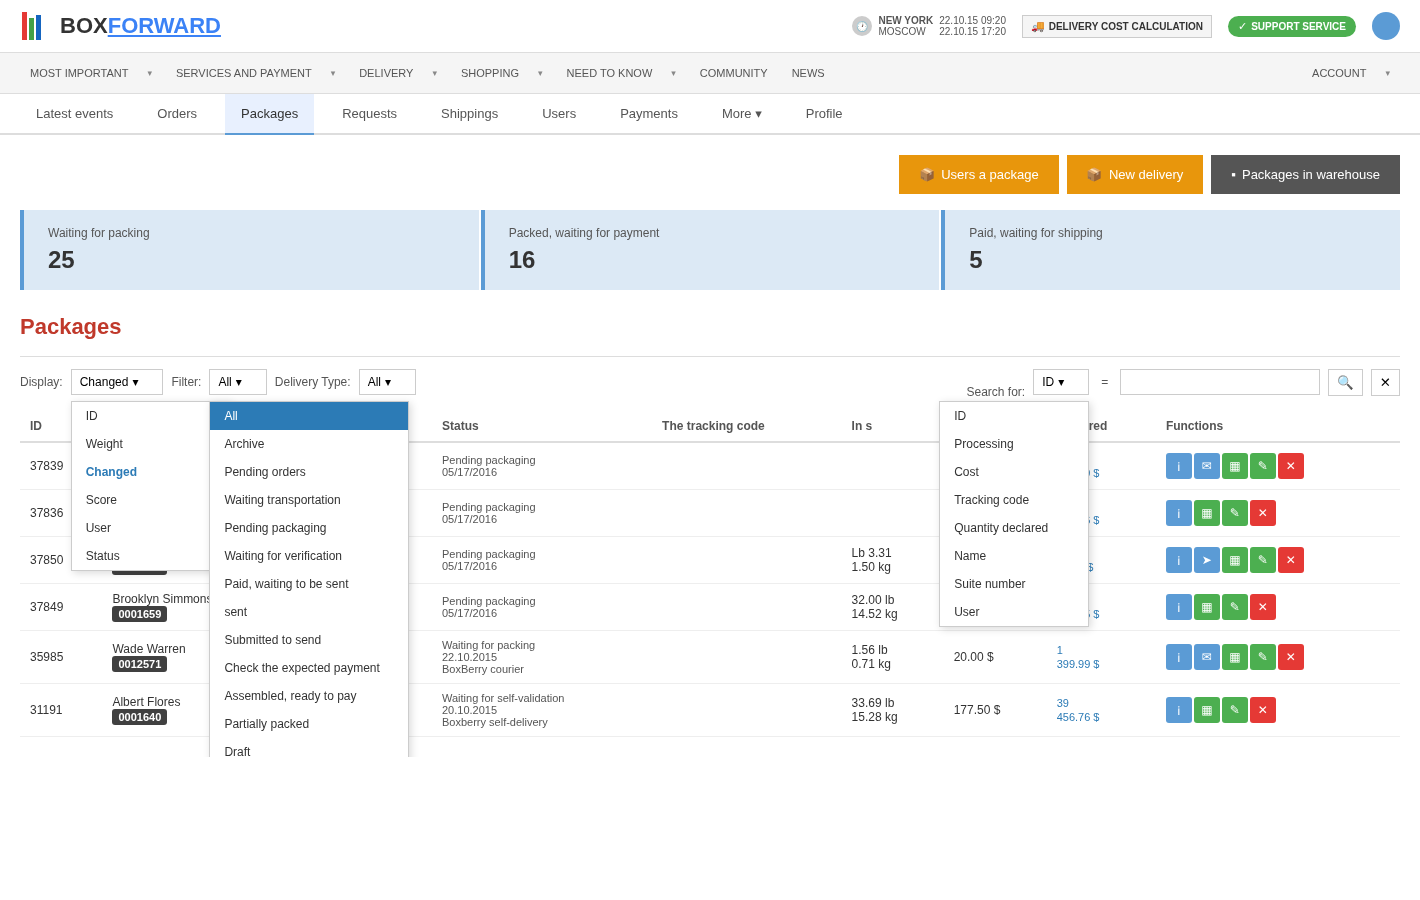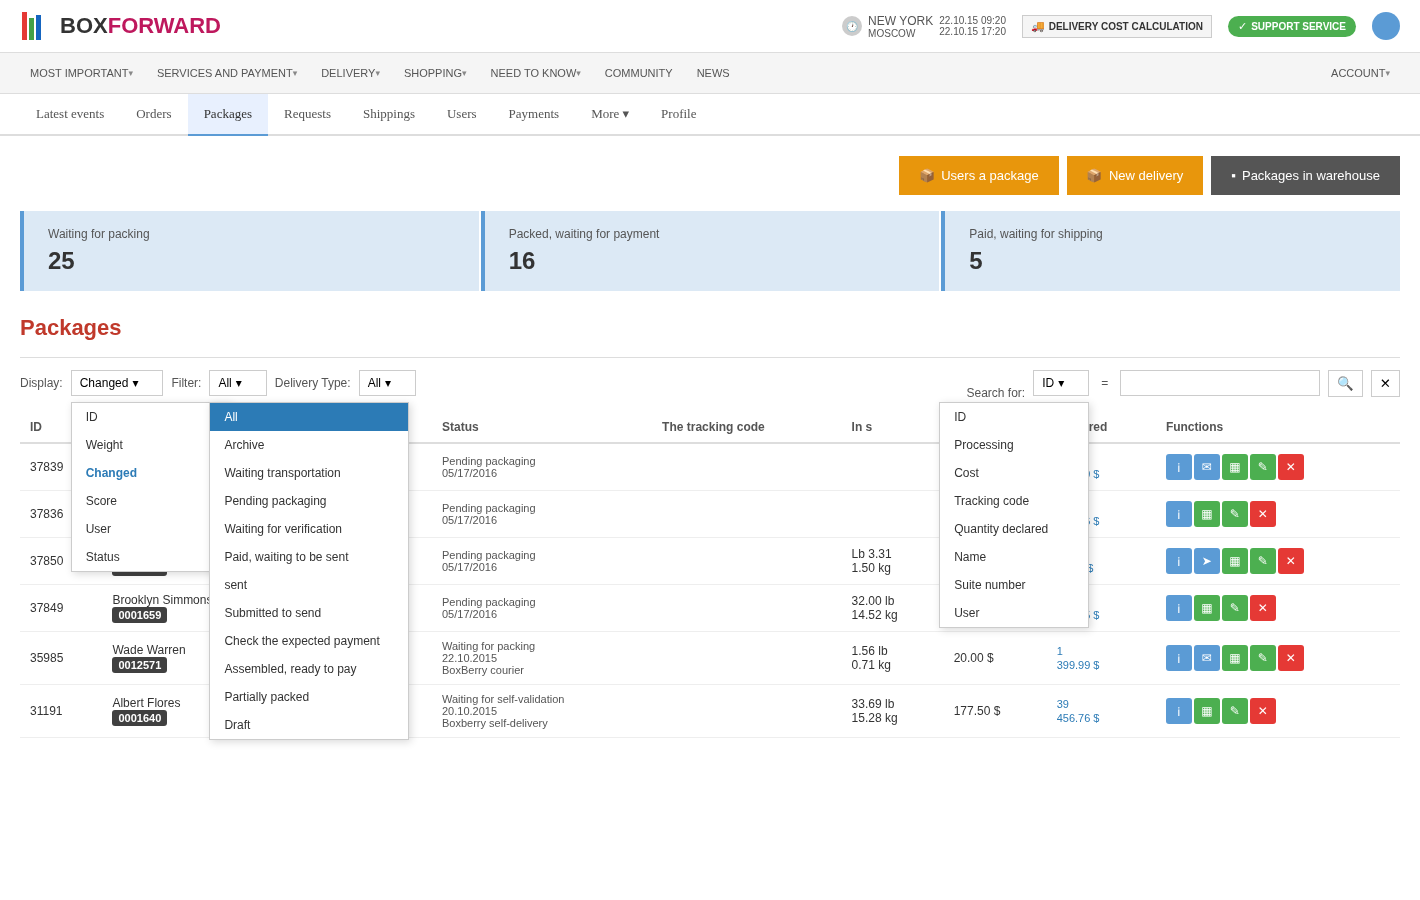--- a/index.html
+++ b/index.html
@@ -33,33 +33,32 @@
       justify-content: space-between;
     }
     .nav-items { display: flex; align-items: center; gap: 4px; }
     .nav-item {
       padding: 14px 10px;
       font-size: 11px;
       color: #555;
       cursor: pointer;
       text-transform: uppercase;
       white-space: nowrap;
-      display: flex; align-items: center; gap: 0;
+      display: flex; align-items: center; gap: 19px;
     }
     .nav-arrow { font-size: 9px; color: #888; }
 
     
     .tabs-bar {
       background: #fff;
       border-bottom: 2px solid #ddd;
       padding: 0 20px;
       display: flex;
       align-items: flex-end;
-      gap: 0;
-      font-family: Liberation Serif, serif;
+      gap: 12px;
     }
     .tab {
       padding: 12px 16px;
       font-size: 13px;
       color: #555;
       cursor: pointer;
       border-bottom: 2px solid transparent;
       margin-bottom: -2px;
     }
     .tab.active {
@@ -191,28 +190,28 @@
 <body>
 
 <div class="top-bar">
   <div class="logo">
     <svg width="36" height="36" viewBox="0 0 36 36">
       <rect x="2" y="4" width="5" height="28" fill="#e53935"></rect>
       <rect x="9" y="10" width="5" height="22" fill="#43a047"></rect>
       <rect x="16" y="7" width="5" height="25" fill="#1565c0"></rect>
     </svg>
     <span style="font-size:22px;font-weight:bold;">
-      <span style="color:#333;">BOX</span><span style="color:#be185d;">FORWARD</span>
+      <span style="color:#333;">BOX</span><span style="color:#3b82f6;text-decoration:underline;">FORWARD</span>
     </span>
   </div>
   <div class="top-right">
     <div class="time-block">
       <div class="time-icon">🕐</div>
       <div>
-        <div style="font-weight:normal;font-size:12px;">NEW YORK</div>
+        <div style="font-weight:bold;font-size:10px;">NEW YORK</div>
         <div style="font-size:10px;">MOSCOW</div>
       </div>
       <div>
         <div style="font-size:10px;">22.10.15 09:20</div>
         <div style="font-size:10px;">22.10.15 17:20</div>
       </div>
     </div>
     <div class="delivery-btn">
       <span>🚚</span>
       <span style="font-size:10px;font-weight:bold;">DELIVERY COST CALCULATION</span>
@@ -328,20 +327,21 @@
     <span class="filter-label">Filter:</span>
     <div style="position:relative;">
       <button class="filter-dropdown">
         <span>All</span>
         <span>▾</span>
       </button>
       
       <div class="dropdown-menu" style="top:32px;left:0;min-width:200px;">
         <div class="item selected">All</div>
         <div class="item">Archive</div>
+        <div class="item">Pending orders</div>
         <div class="item">Waiting transportation</div>
         <div class="item">Pending packaging</div>
         <div class="item">Waiting for verification</div>
         <div class="item">Paid, waiting to be sent</div>
         <div class="item">sent</div>
         <div class="item">Submitted to send</div>
         <div class="item">Check the expected payment</div>
         <div class="item">Assembled, ready to pay</div>
         <div class="item">Partially packed</div>
         <div class="item">Draft</div>

